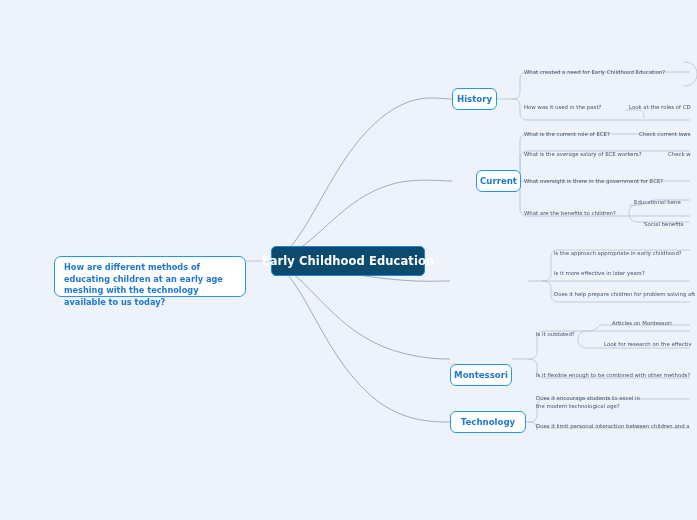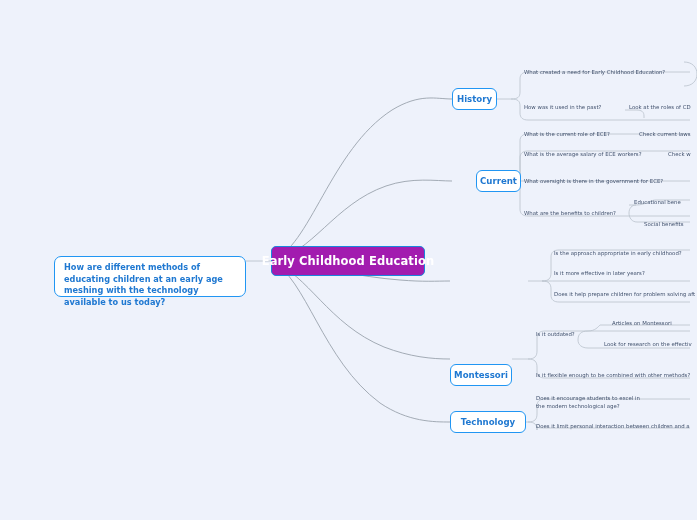--- a/index.html
+++ b/index.html
@@ -28,21 +28,21 @@
     pointer-events: none;
   }
 
   
   .root-node {
     position: absolute;
     left: 271px;
     top: 246px;
     width: 154px;
     height: 30px;
-    background: #a21caf;
+    background: #0c4a6e;
     border: 1px solid #1b86dd;
     border-radius: 5px;
     box-sizing: border-box;
     display: flex;
     align-items: center;
     justify-content: center;
     color: #ffffff;
     font-size: 11.5px;
     font-weight: bold;
     letter-spacing: 0.1px;

